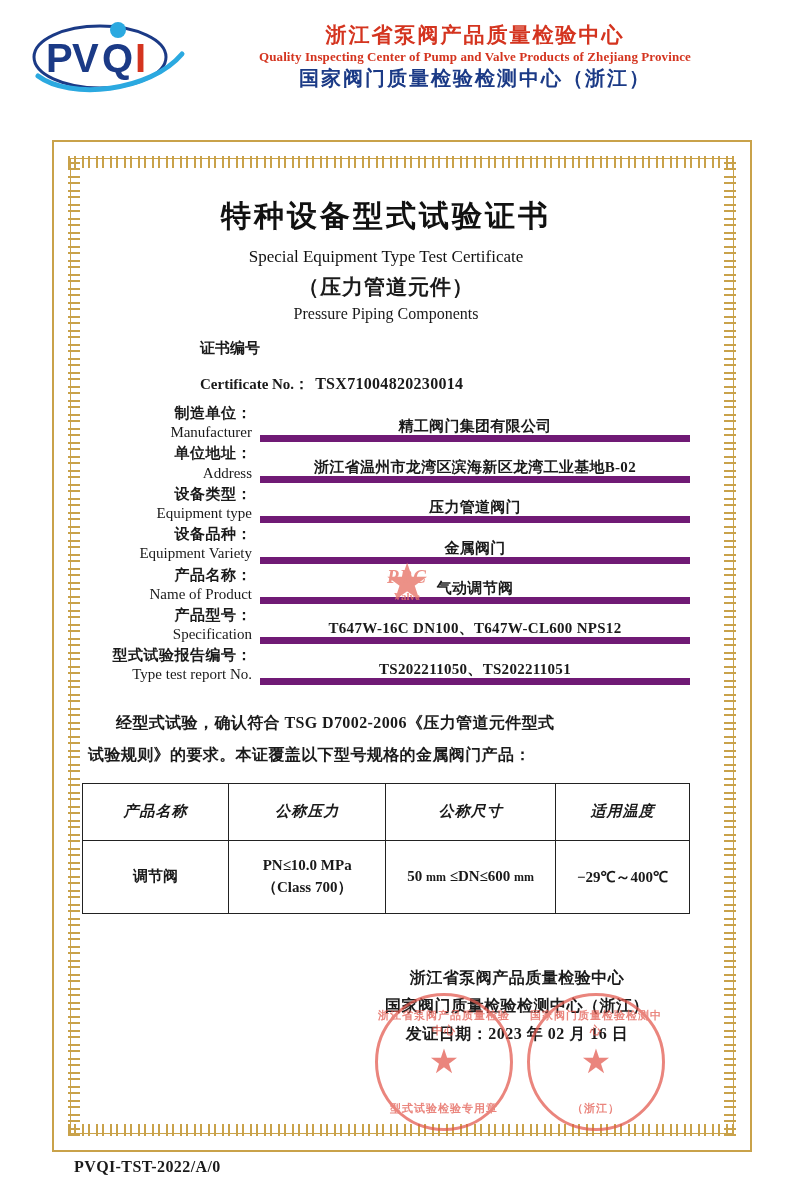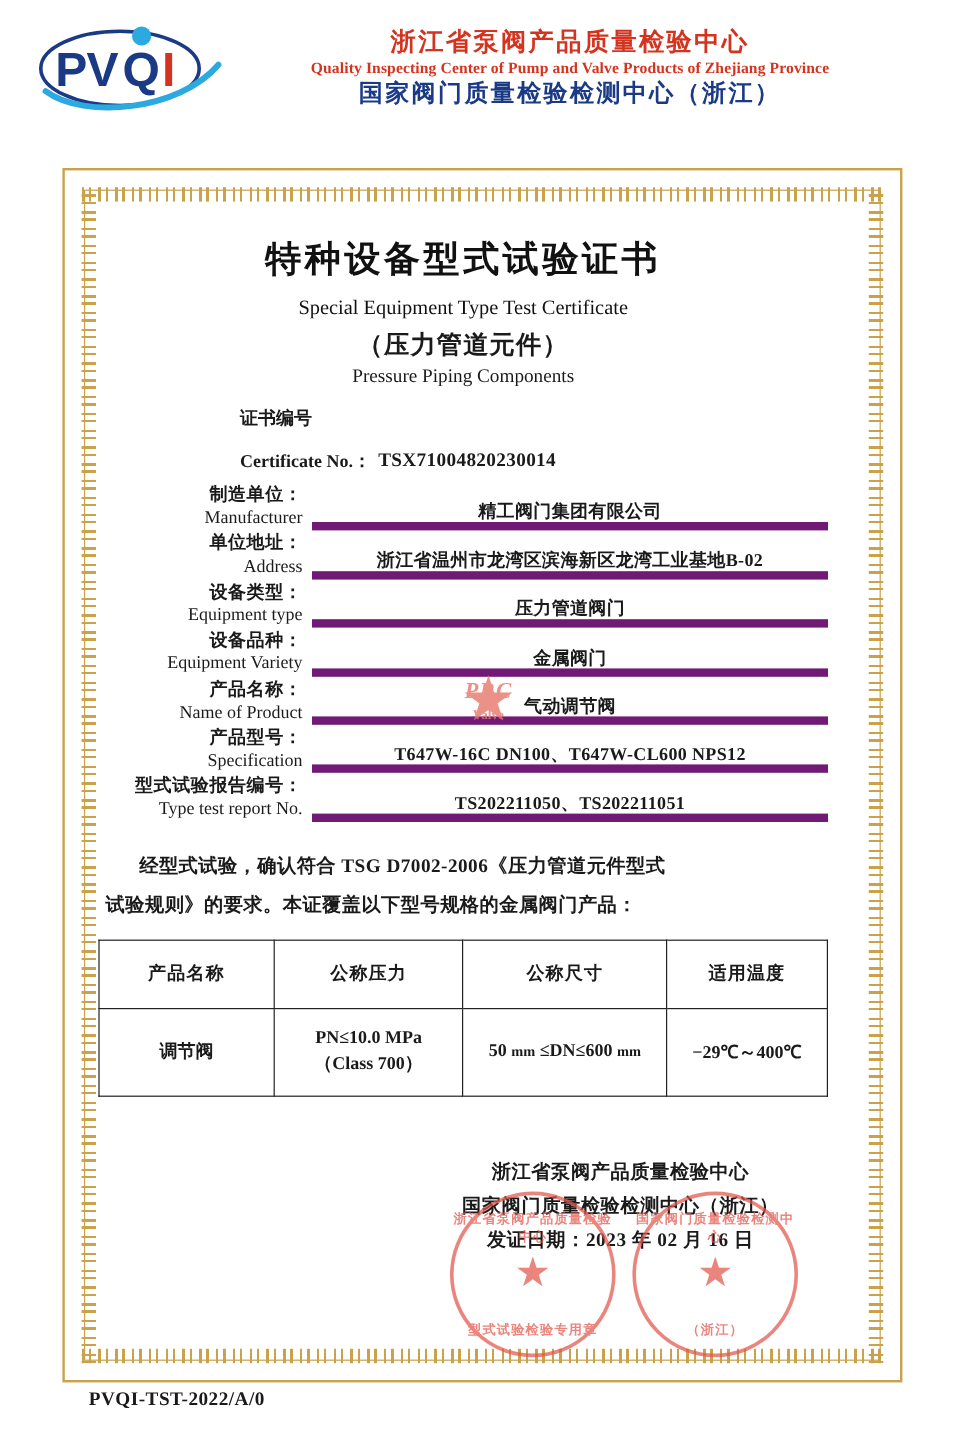--- a/index.html
+++ b/index.html
@@ -224,21 +224,21 @@
     border-collapse: collapse;
     table-layout: fixed;
   }
   table.spec th, table.spec td {
     border: 1px solid #222;
     text-align: center;
     font-size: 15px;
     font-weight: bold;
     padding: 8px 2px;
   }
-  table.spec th { height: 40px; letter-spacing: 1px; }
+  table.spec th { height: 40px; letter-spacing: 1px; font-style: italic; }
   table.spec td { height: 56px; }
   .cell-two-line { line-height: 1.45; }
   .small-unit { font-size: 12px; }
 
   
   .sig-block {
     position: absolute;
     right: 36px;
     bottom: 86px;
     width: 330px;

